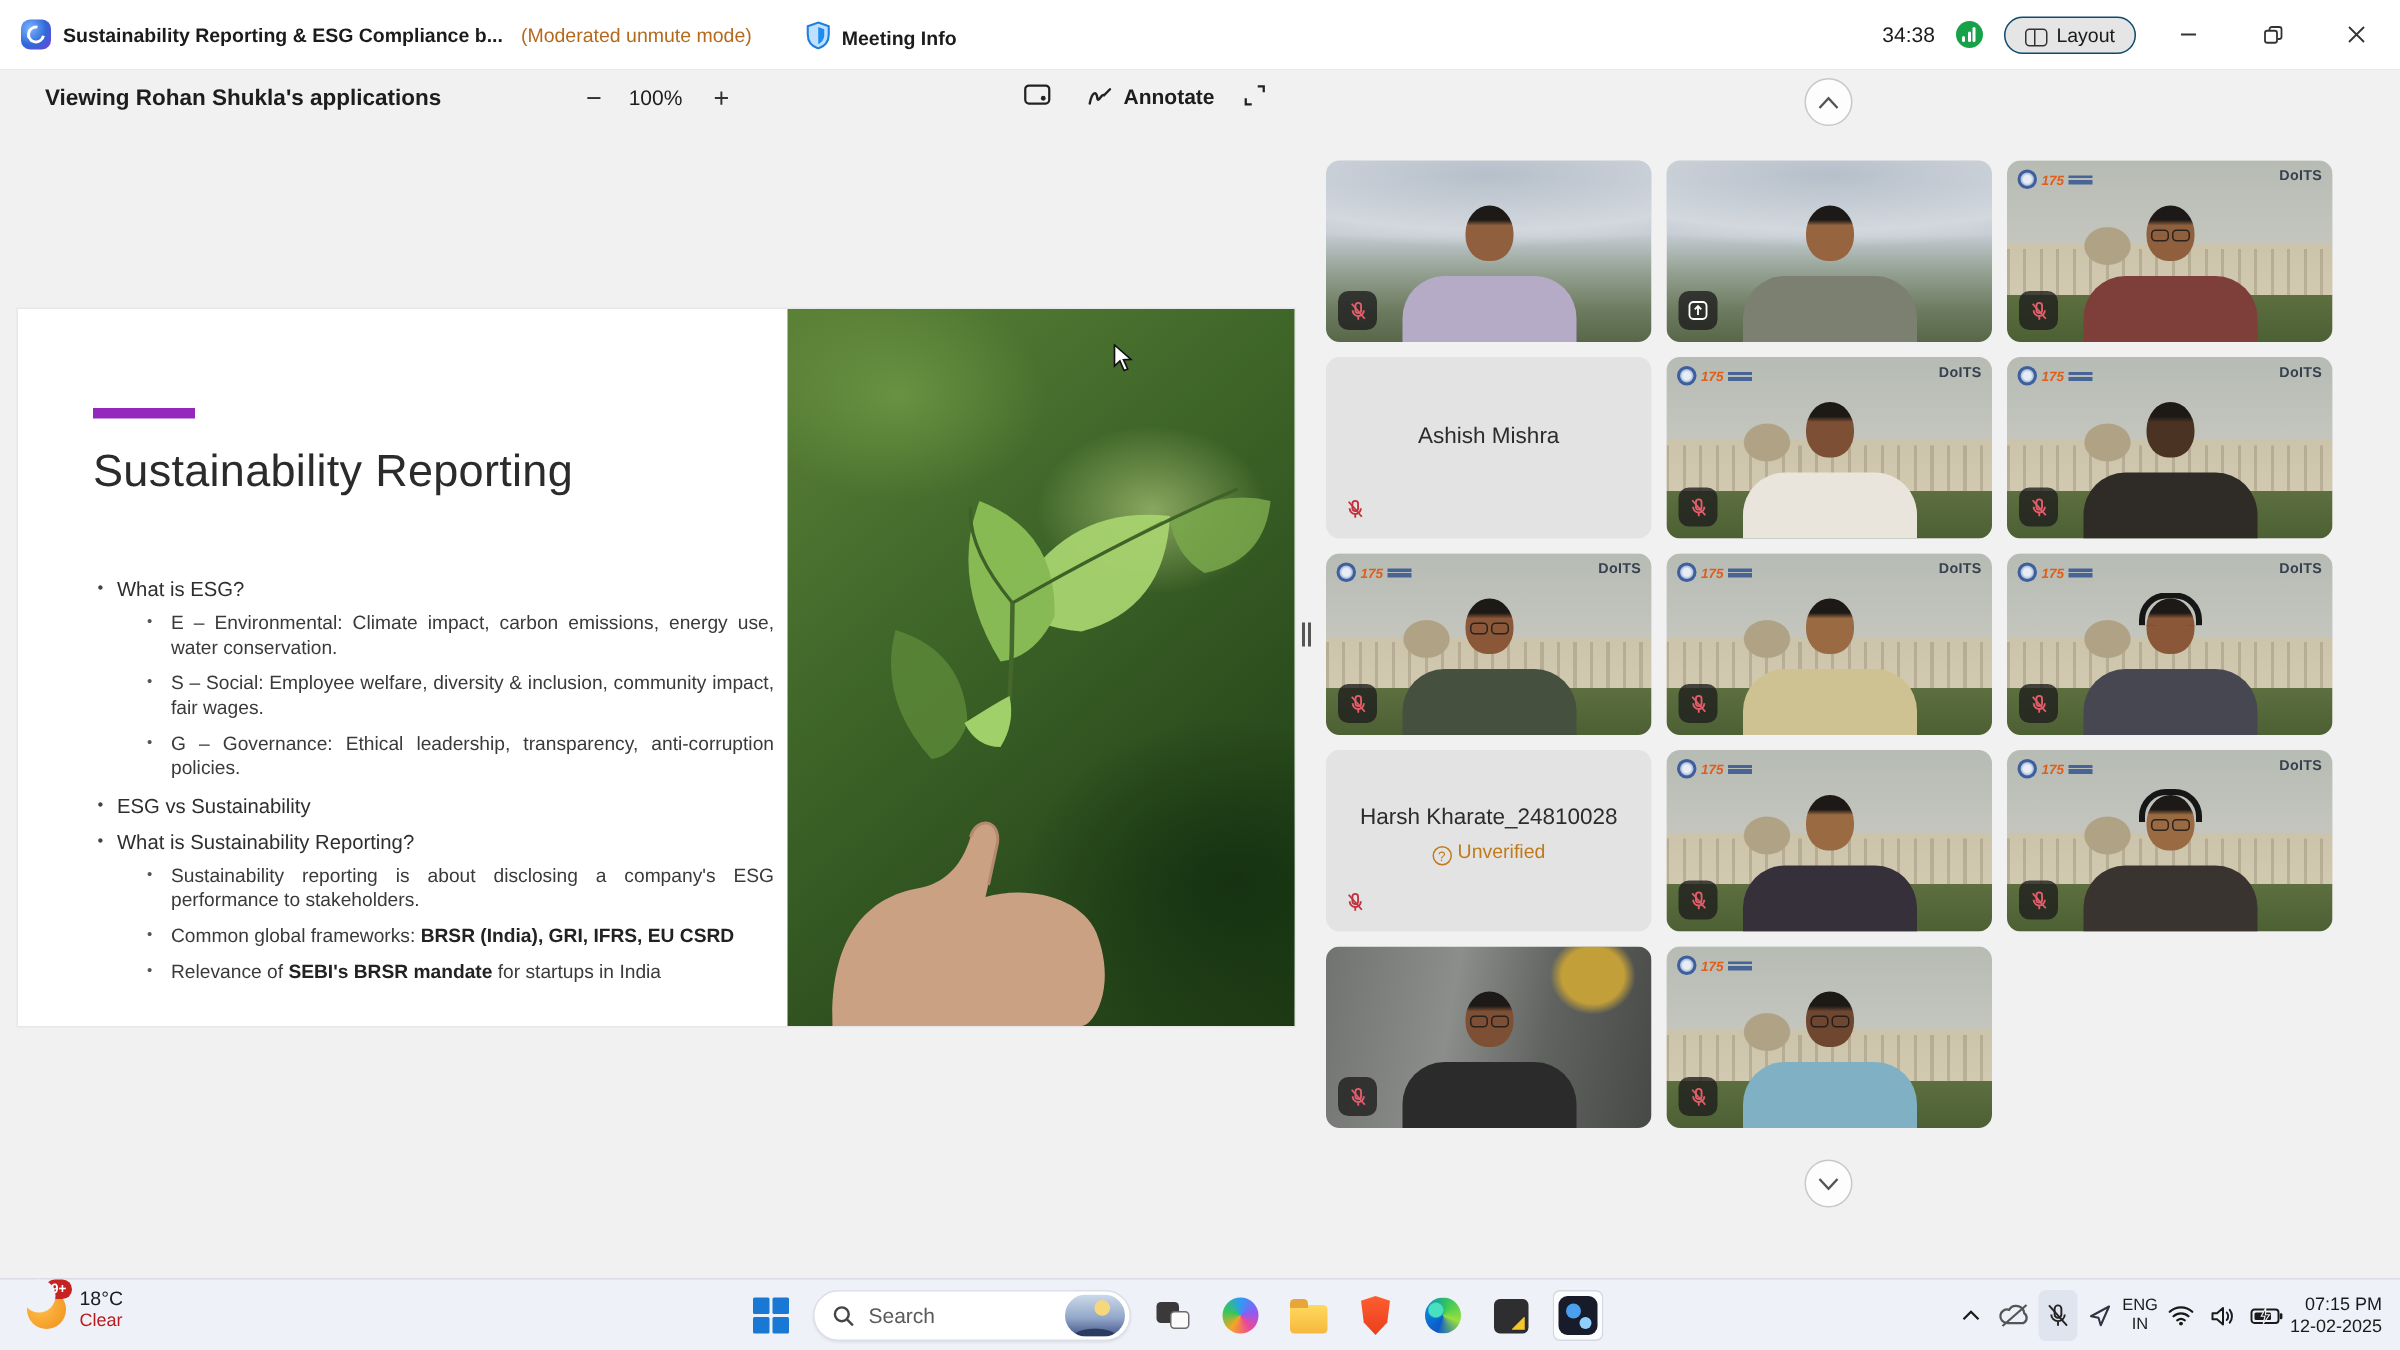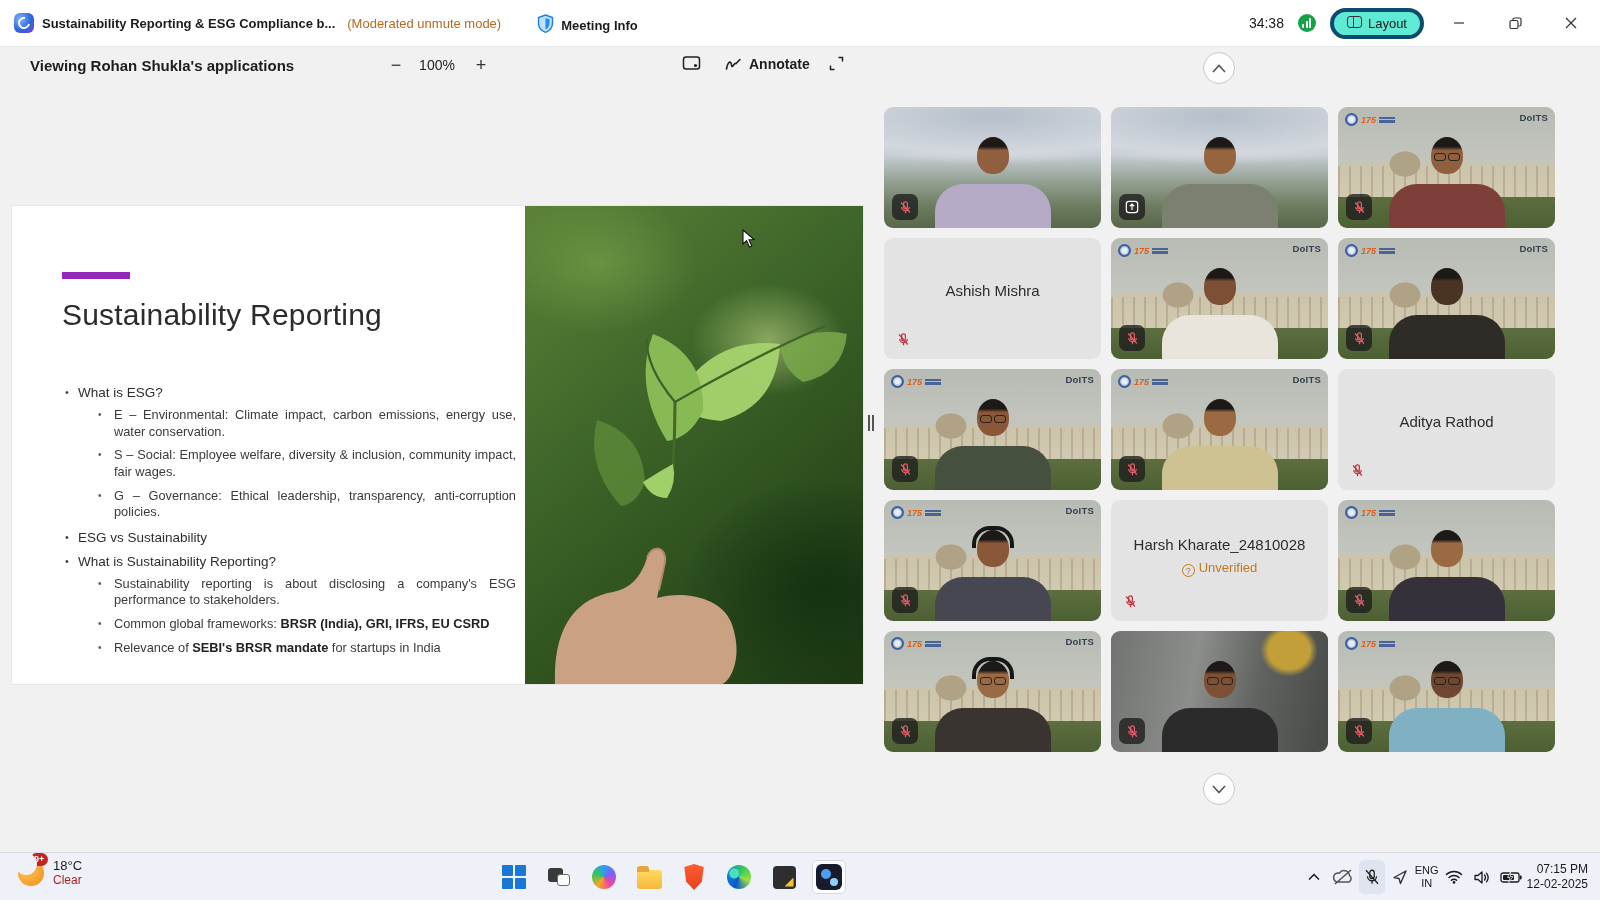--- a/index.html
+++ b/index.html
@@ -11,21 +11,21 @@
   .webex-logo::after{content:"";position:absolute;inset:4px;border:2px solid #fff;border-radius:50%;border-right-color:transparent;transform:rotate(-35deg)}
   .tb-title{font-size:13px;font-weight:bold;color:#1b1b1b;white-space:nowrap}
   .tb-mode{font-size:13px;color:#b5691d;margin-left:4px;white-space:nowrap}
   .tb-meeting{display:flex;align-items:flex-end;gap:7px;margin-left:36px;cursor:default}
   .shield-icon{width:17px;height:19px}
   .tb-meeting-label{font-size:13px;font-weight:bold;color:#1b1b1b}
   .tb-right{margin-left:auto;display:flex;align-items:center;gap:14px;padding-right:8px}
   .tb-timer{font-size:14px;color:#1b1b1b}
   .conn-dot{width:18px;height:18px;border-radius:50%;background:#17a24a;display:flex;align-items:flex-end;justify-content:center;gap:1.5px;padding-bottom:4px}
   .conn-dot i{display:block;width:2px;background:#fff;border-radius:1px}
-  .layout-btn{display:flex;align-items:flex-start;gap:6px;border:4px solid #0c4a6e;border-radius:16px;padding:4px 13px;font-size:13px;color:#1b1b1b;background:#5eead4;cursor:pointer}
+  .layout-btn{display:flex;align-items:flex-end;gap:6px;border:1px solid #0c4a6e;border-radius:16px;padding:4px 13px;font-size:13px;color:#1b1b1b;background:#e5e5e5;cursor:pointer}
   .layout-glyph{width:15px;height:12px;border:1.5px solid #333;border-radius:3px;position:relative}
   .layout-glyph::after{content:"";position:absolute;left:5px;top:0;bottom:0;width:1.5px;background:#333}
   .win-btn{width:42px;height:34px;display:flex;align-items:center;justify-content:center;color:#333;cursor:pointer}
   .win-btn svg{display:block}
   
   .content{position:absolute;left:0;top:47px;width:1600px;height:805px;background:#f1f1f1}
   .share-toolbar{position:absolute;left:0;top:0;width:880px;height:44px}
   .viewing-label{position:absolute;left:30px;top:10px;font-size:15px;color:#1d1d1d;font-weight:bold}
   .zoom-minus{position:absolute;left:385px;top:8px;font-size:18px;color:#333;width:22px;text-align:center;cursor:pointer}
   .zoom-level{position:absolute;left:415px;top:10px;font-size:14px;color:#1d1d1d;width:44px;text-align:center}
@@ -385,29 +385,20 @@
         </div>
         <div class="chip">
           <svg width="15" height="15" viewBox="0 0 24 24">
             <path d="M12 3a3 3 0 0 1 3 3v5a3 3 0 0 1-6 0V6a3 3 0 0 1 3-3z" fill="none" stroke="#e35d6a" stroke-width="2"></path>
             <path d="M6 11a6 6 0 0 0 12 0" fill="none" stroke="#e35d6a" stroke-width="2"></path>
             <line x1="12" y1="17" x2="12" y2="21" stroke="#e35d6a" stroke-width="2"></line>
             <line x1="5" y1="4" x2="19" y2="20" stroke="#e35d6a" stroke-width="2"></line>
           </svg>
         </div>
       </div>
-      <div class="tile tile-name">
-        <div class="pname">Aditya Rathod</div>
-        <div class="mic-plain"><svg width="15" height="15" viewBox="0 0 24 24">
-            <path d="M12 3a3 3 0 0 1 3 3v5a3 3 0 0 1-6 0V6a3 3 0 0 1 3-3z" fill="none" stroke="#c2333f" stroke-width="2"></path>
-            <path d="M6 11a6 6 0 0 0 12 0" fill="none" stroke="#c2333f" stroke-width="2"></path>
-            <line x1="12" y1="17" x2="12" y2="21" stroke="#c2333f" stroke-width="2"></line>
-            <line x1="5" y1="4" x2="19" y2="20" stroke="#c2333f" stroke-width="2"></line>
-          </svg></div>
-      </div>
       <div class="tile tile-video bg-campus">
         <div class="iit-logo">
           <span class="iit-emblem"></span>
           <span class="iit-175">175</span>
           <span class="iit-text"></span>
         </div>
         <div class="watermark">DoITS</div>
         <div class="person">
           <div class="torso" style="background: rgb(71, 71, 82);"></div>
           <div class="head" style="background: linear-gradient(rgb(28, 25, 22) 0px, rgb(28, 25, 22) 26%, rgb(138, 87, 56) 36%);">
@@ -534,20 +525,28 @@
 
   <div class="tb-center">
     <div class="tb-icon">
         <span class="start-icon">
           <i></i>
           <i></i>
           <i></i>
           <i></i>
         </span>
       </div>
+    <div class="search-pill">
+      <svg width="15" height="15" viewBox="0 0 15 15">
+          <circle cx="6.2" cy="6.2" r="4.6" fill="none" stroke="#444" stroke-width="1.6"></circle>
+          <line x1="9.8" y1="9.8" x2="13.6" y2="13.6" stroke="#444" stroke-width="1.6"></line>
+        </svg>
+      <span class="s-label">Search</span>
+      <span class="search-art"></span>
+    </div>
     <div class="tb-icon">
         <span class="taskview-icon">
           <span class="sq1"></span>
           <span class="sq2"></span>
         </span>
       </div>
     <div class="tb-icon">
         <span class="copilot-icon"></span>
       </div>
     <div class="tb-icon">

